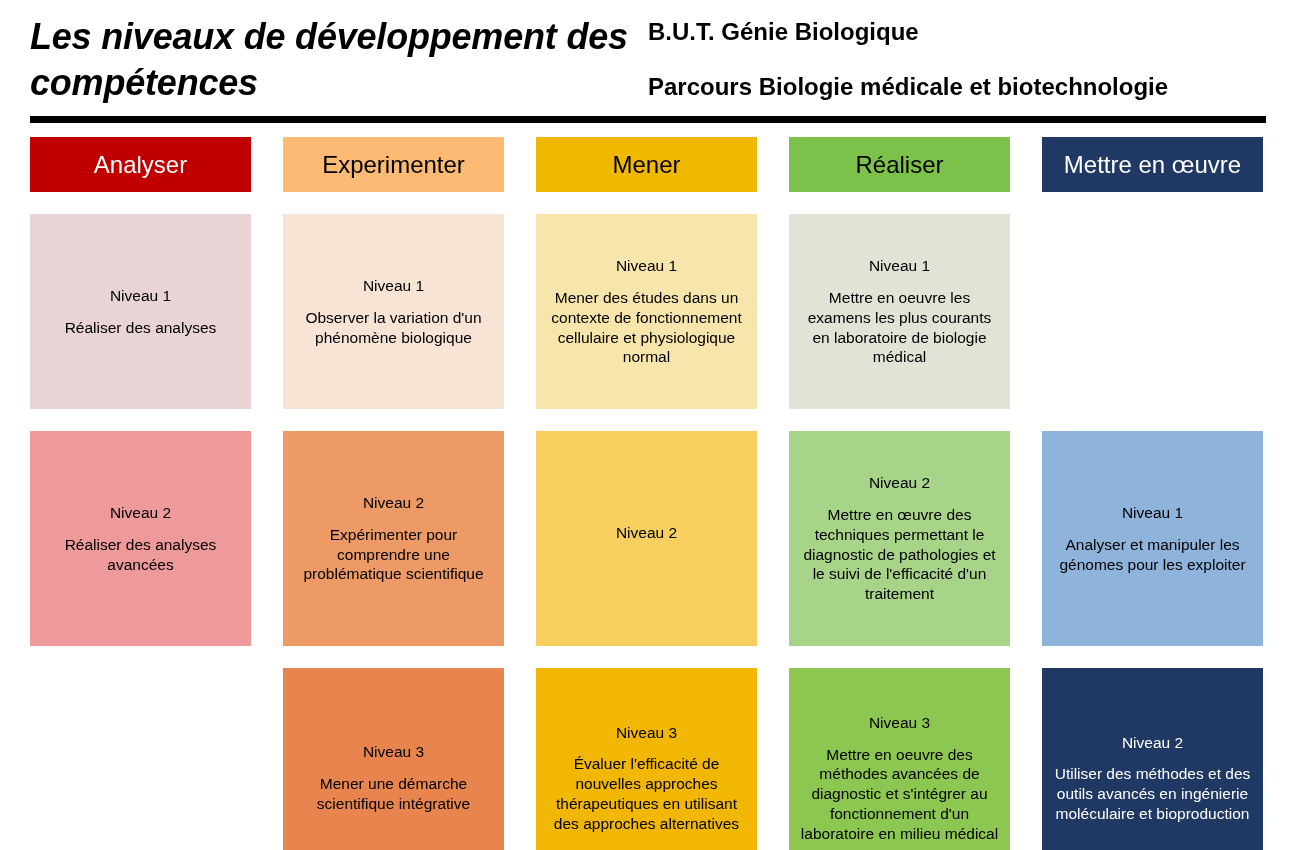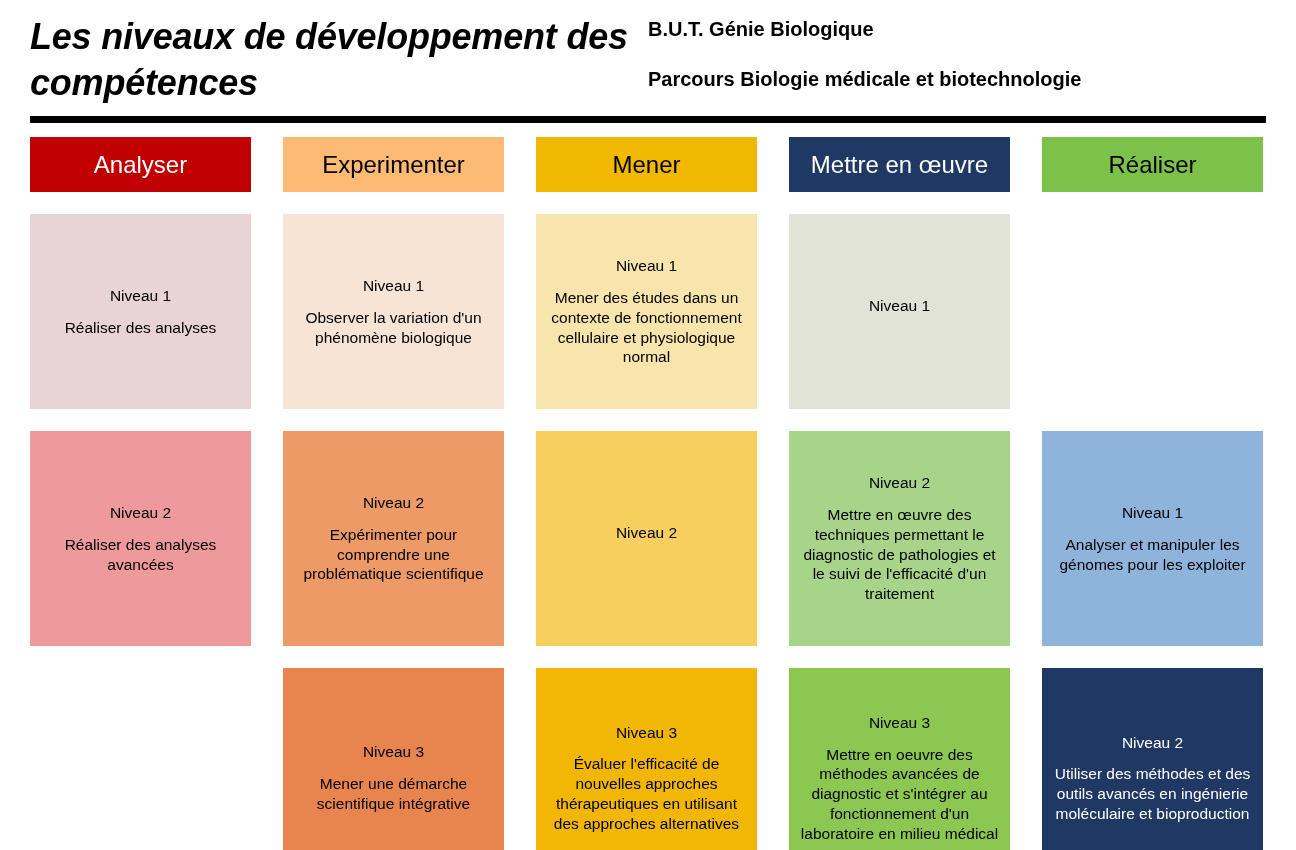--- a/index.html
+++ b/index.html
@@ -35,21 +35,21 @@
     font-weight: bold;
     line-height: 1.28;
     letter-spacing: -0.2px;
     font-style: italic;
   }
   .subtitle-block {
     padding-top: 4px;
     padding-left: 18px;
   }
   .subtitle {
-    font-size: 20px;
+    font-size: 24px;
     font-weight: bold;
     line-height: 1.15;
   }
   .subtitle.second {
     margin-top: 27px;
   }
   .rule {
     margin: 10px 30px 0 30px;
     height: 7px;
     background: #000000;
@@ -111,41 +111,42 @@
 
     <div class="col-head" style="background: rgb(192, 0, 0); color: rgb(255, 255, 255);">
       <span>Analyser</span>
     </div>
     <div class="col-head" style="background: #fdba74; color: rgb(0, 0, 0);">
       <span>Experimenter</span>
     </div>
     <div class="col-head" style="background: rgb(240, 184, 0); color: rgb(0, 0, 0);">
       <span>Mener</span>
     </div>
+    <div class="col-head" style="background: rgb(124, 194, 74); color: rgb(0, 0, 0);">
+      <span>Réaliser</span>
+    </div>
     <div class="col-head" style="background: rgb(31, 56, 100); color: rgb(255, 255, 255);">
       <span>Mettre en œuvre</span>
-    </div>
-    <div class="col-head" style="background: rgb(124, 194, 74); color: rgb(0, 0, 0);">
-      <span>Réaliser</span>
     </div>
 
     <div class="cell" style="background: rgb(232, 211, 215); color: rgb(0, 0, 0);">
       <div class="lvl">Niveau 1</div>
       <div class="desc">Réaliser des analyses</div>
     </div>
     <div class="cell" style="background: rgb(247, 228, 213); color: rgb(0, 0, 0);">
       <div class="lvl">Niveau 1</div>
       <div class="desc">Observer la variation d'un phénomène biologique</div>
     </div>
     <div class="cell" style="background: rgb(248, 229, 171); color: rgb(0, 0, 0);">
       <div class="lvl">Niveau 1</div>
       <div class="desc">Mener des études dans un contexte de fonctionnement cellulaire et physiologique normal</div>
     </div>
     <div class="cell" style="background: rgb(224, 227, 214); color: rgb(0, 0, 0);">
       <div class="lvl">Niveau 1</div>
+      <div class="desc">Mettre en oeuvre les examens les plus courants en laboratoire de biologie médical</div>
     </div>
     <div class="cell empty"></div>
 
     <div class="cell" style="background: rgb(239, 154, 154); color: rgb(0, 0, 0);">
       <div class="lvl">Niveau 2</div>
       <div class="desc">Réaliser des analyses avancées</div>
     </div>
     <div class="cell" style="background: rgb(237, 154, 103); color: rgb(0, 0, 0);">
       <div class="lvl">Niveau 2</div>
       <div class="desc">Expérimenter pour comprendre une problématique scientifique</div>

